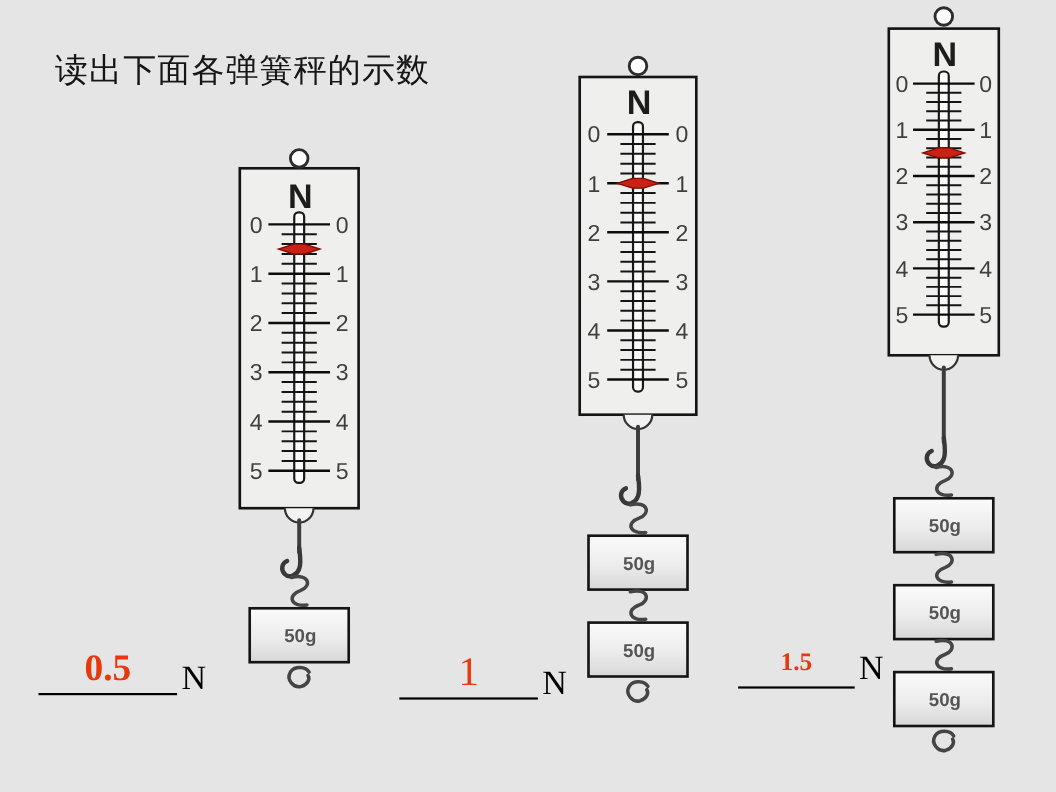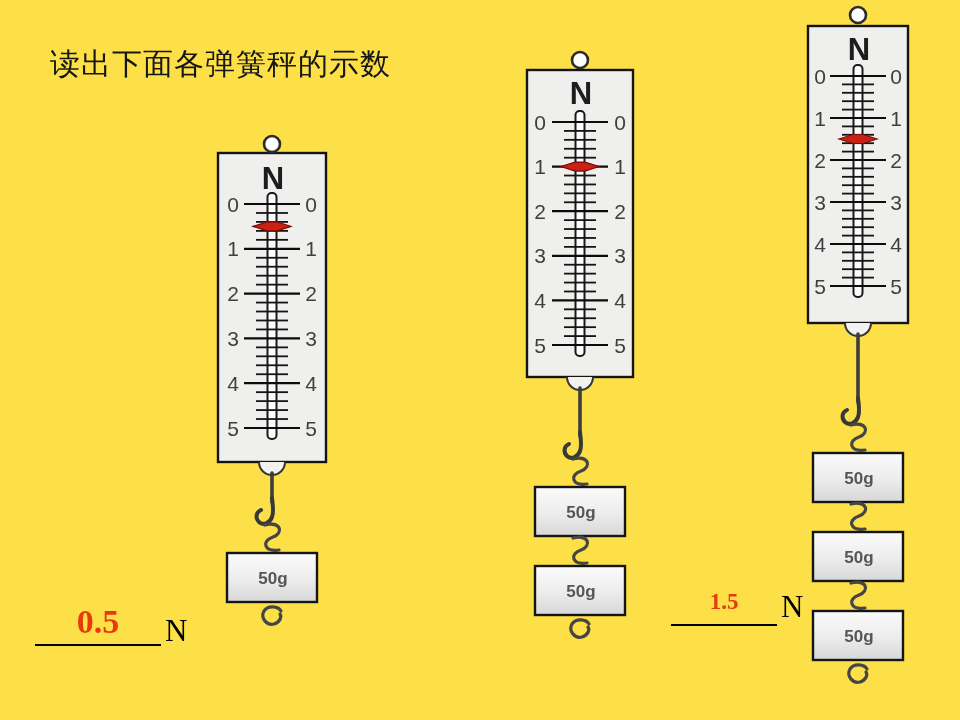--- a/index.html
+++ b/index.html
@@ -1,29 +1,29 @@
 <!DOCTYPE html>
 <html><head>
 <meta charset="utf-8">
 <style>
   html,body{margin:0;padding:0;background:#fff;}
-  .slide{position:relative;width:960px;height:720px;background:#fde047;overflow:hidden;
+  .slide{position:relative;width:960px;height:720px;background:#e5e5e5;overflow:hidden;
          font-family:"Liberation Sans",sans-serif;}
   .title{position:absolute;left:50px;top:44px;font-family:"Liberation Serif",serif;
          font-size:30px;color:#161616;letter-spacing:1px;white-space:nowrap;}
   svg.scale{position:absolute;}
   #svg0{left:185px;top:118px;}
   #svg1{left:495px;top:35px;}
   #svg2{left:775px;top:0px;}
   .nlab{font-family:"Liberation Sans",sans-serif;font-size:31px;font-weight:600;fill:#1d1d1d;text-anchor:middle;}
   .ticklab{font-family:"Liberation Sans",sans-serif;font-size:21px;fill:#3f3f3f;text-anchor:middle;}
   .wlab{font-family:"Liberation Sans",sans-serif;font-size:17px;font-weight:600;fill:#555;text-anchor:middle;}
   .answer{position:absolute;font-family:"Liberation Serif",serif;color:#000;white-space:nowrap;}
   .blank{display:inline-block;border-bottom:2px solid #000;text-align:center;height:42px;line-height:40px;}
-  #ans0{left:35px;top:588px;margin-top:14px;}  #ans0 .blank{width:126px;}
+  #ans0{left:35px;top:588px;}  #ans0 .blank{width:126px;}
   #ans1{left:363px;top:592px;} #ans1 .blank{width:126px;}
   #ans2{left:671px;top:581px;} #ans2 .blank{width:106px;}
   .val{font-weight:bold;font-size:34px;}
   #ans1 .val{font-weight:normal;font-size:37px;}
   #ans2 .val{font-size:23px;}
   .unit{font-size:31px;position:relative;top:8px;margin-left:4px;}
 </style>
 </head>
 <body>
 
@@ -212,15 +212,16 @@
       <rect x="813" y="532" width="90" height="49" fill="url(#wg2)" stroke="#151515" stroke-width="2.4"></rect>
       <text x="859" y="563" class="wlab">50g</text>
       <path d="M 851,583 C 867,579 870,591 859,595 C 847,599 850,610 865,608" fill="none" stroke="#454545" stroke-width="3.2" stroke-linecap="round"></path>
       <rect x="813" y="611" width="90" height="49" fill="url(#wg2)" stroke="#151515" stroke-width="2.4"></rect>
       <text x="859" y="642" class="wlab">50g</text>
       <path d="M 867,669 C 864,664 854,663 850,669 C 846,676 853,684 860,682 C 866,680 868,675 866,672" fill="none" stroke="#454545" stroke-width="3.2" stroke-linecap="round"></path>
     </svg>
 
   <div class="answer" id="ans0"><span class="blank"><span class="val" style="color: rgb(232, 56, 13);">0.5</span></span><span class="unit">N</span></div>
 
+  <div class="answer" id="ans1"><span class="blank"><span class="val" style="color: rgb(232, 56, 13);">1</span></span><span class="unit">N</span></div>
 
   <div class="answer" id="ans2"><span class="blank"><span class="val" style="color: rgb(232, 56, 13);">1.5</span></span><span class="unit">N</span></div>
 </div>
 
 </body></html>

